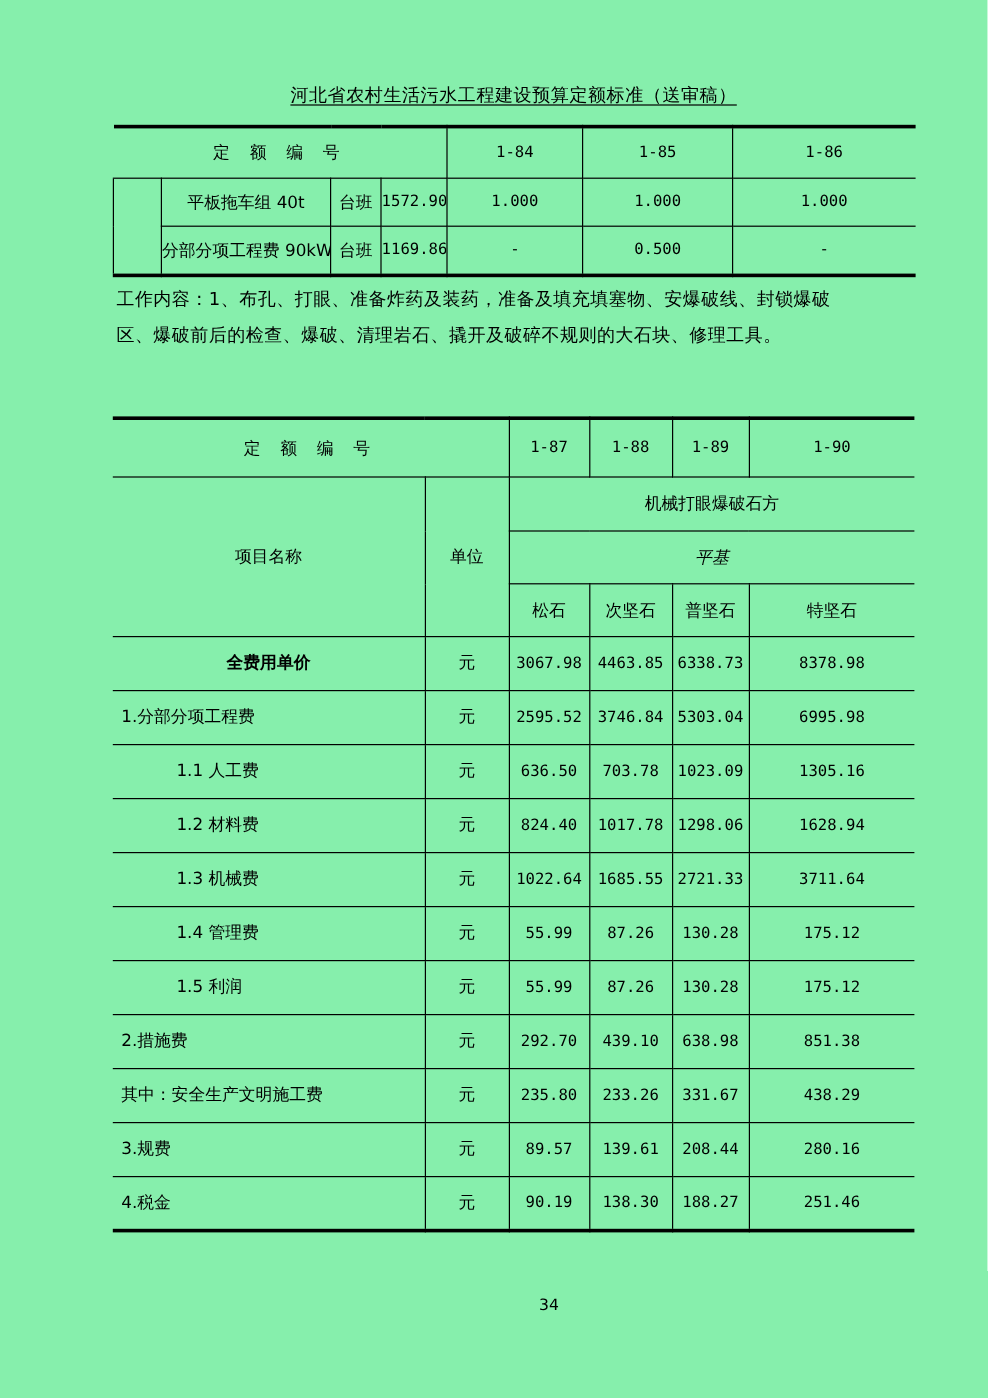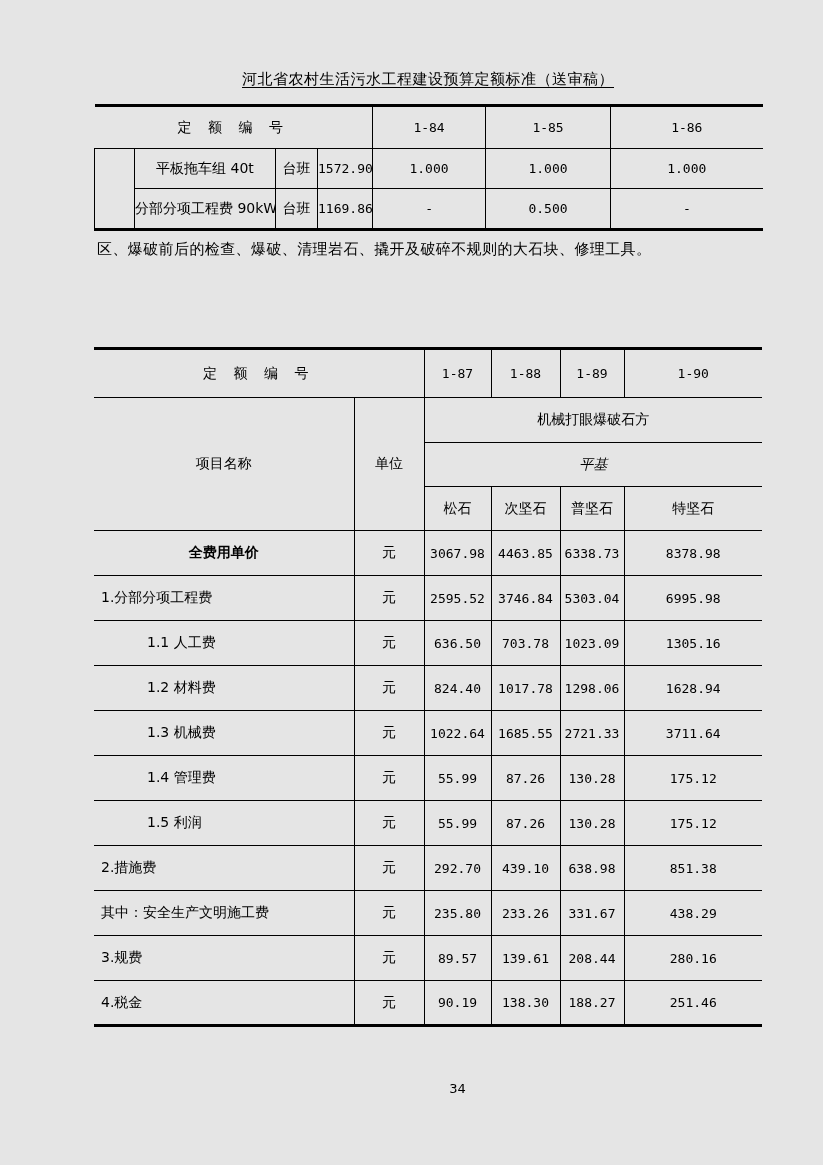--- a/index.html
+++ b/index.html
@@ -1,17 +1,17 @@
 <!DOCTYPE html>
 <html><head>
 <meta charset="utf-8">
 <style>
   html,body{margin:0;padding:0;background:#fff;}
   .page{
-    position:relative;width:823px;height:1165px;background:#e5e5e5;
+    position:relative;width:823px;height:1165px;background:#86efac;
     font-family:"DejaVu Sans","Liberation Sans",sans-serif;color:#000;
     overflow:hidden;
   }
   .doc-title{
     position:absolute;top:70px;left:94px;width:668px;text-align:center;
     font-size:15px;letter-spacing:0.5px;
   }
   .doc-title span{text-decoration:underline;text-underline-offset:3px;}
 
   table{border-collapse:collapse;table-layout:fixed;position:absolute;}
@@ -98,20 +98,21 @@
       <td>台班</td>
       <td class="num">1169.86</td>
       <td class="num">-</td>
       <td class="num">0.500</td>
       <td class="num br0">-</td>
     </tr>
   </tbody>
     </table>
 
   <div class="work-content">
+    <div>工作内容：1、布孔、打眼、准备炸药及装药，准备及填充填塞物、安爆破线、封锁爆破</div>
     <div>区、爆破前后的检查、爆破、清理岩石、撬开及破碎不规则的大石块、修理工具。</div>
   </div>
 
 
   <table class="t2">
     <colgroup>
       <col style="width:260px">
         <col style="width:70px">
         <col style="width:67px">
       <col style="width:69px">

